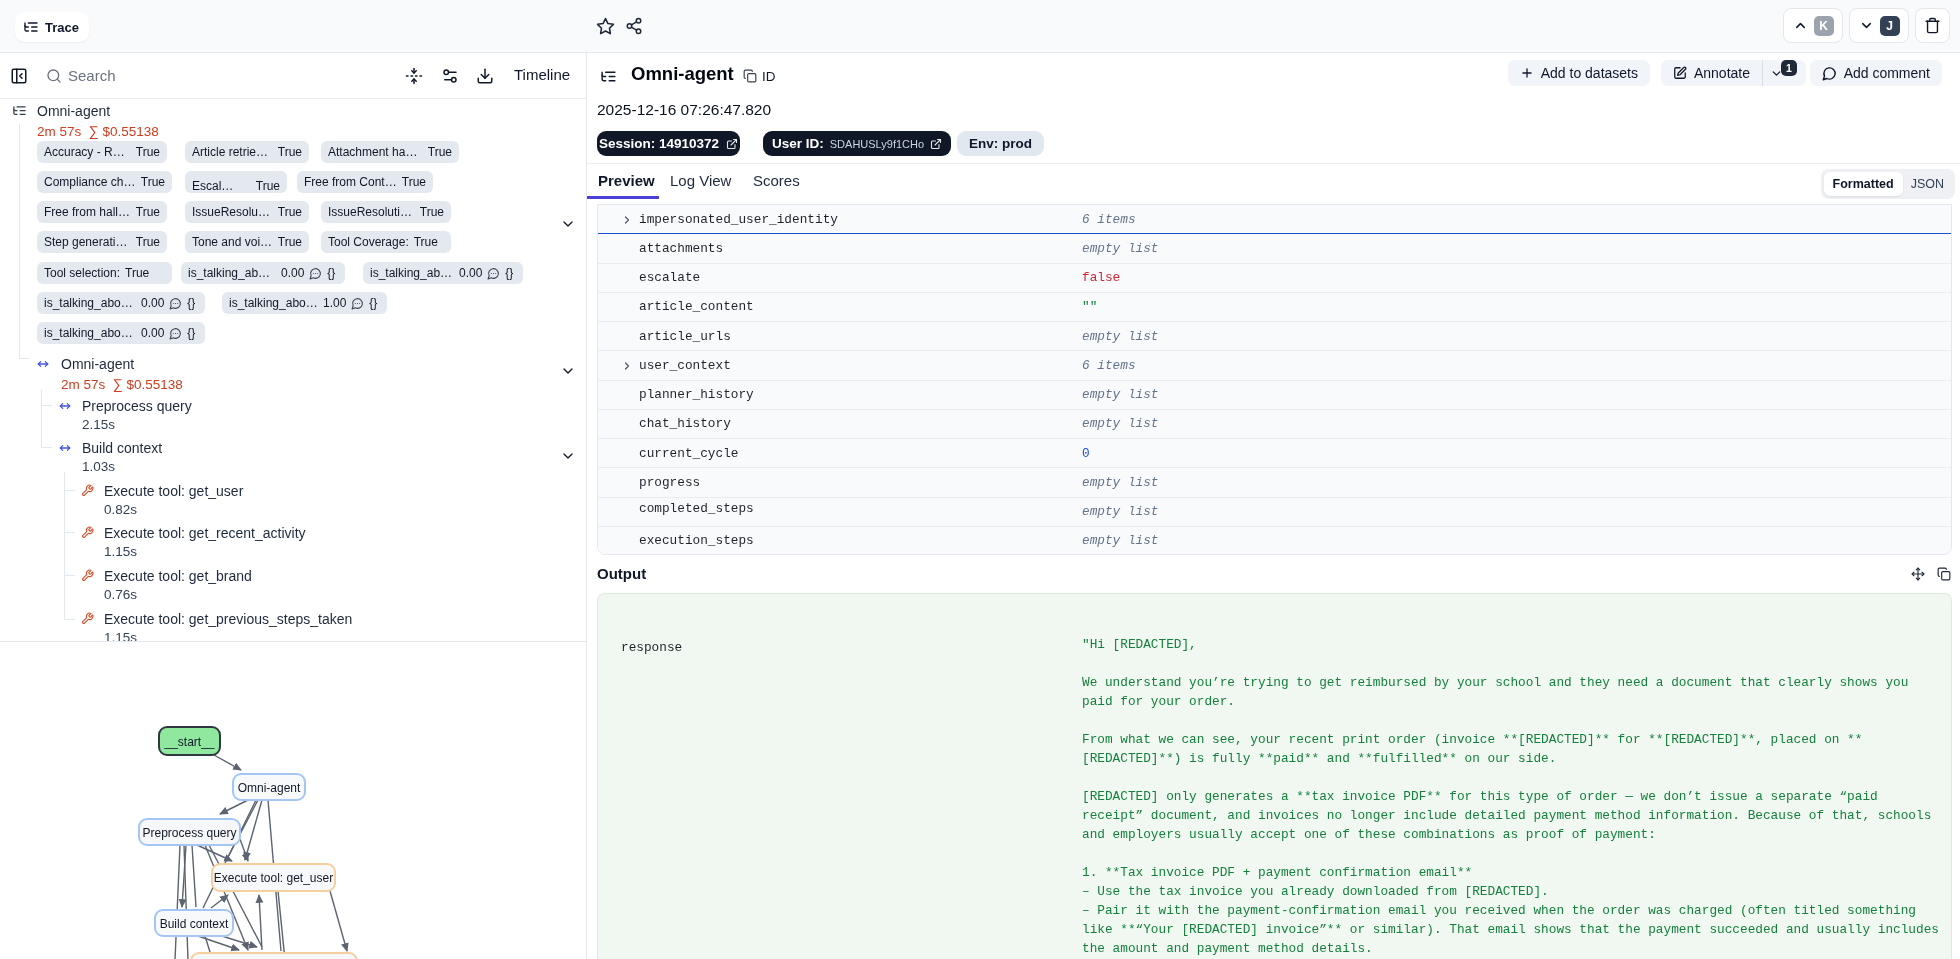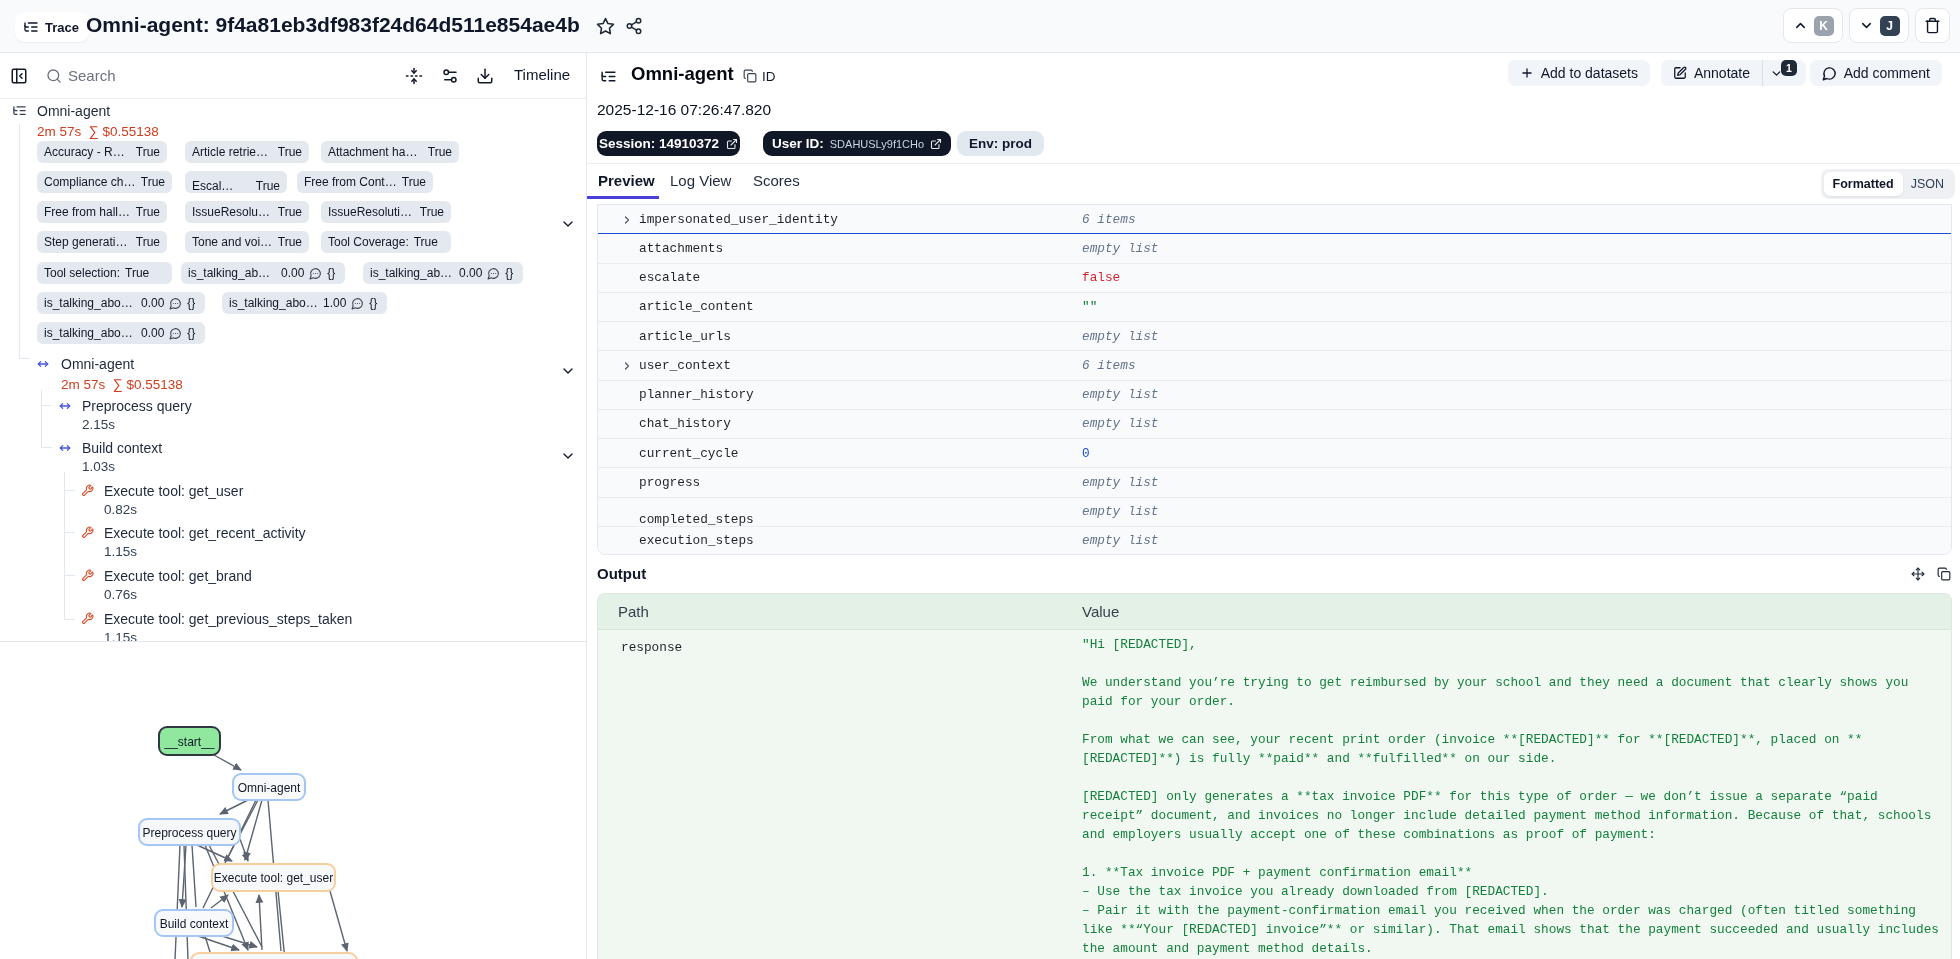--- a/index.html
+++ b/index.html
@@ -17,21 +17,20 @@
   <div class="abs" style="left:15px;top:12px;height:30px;background:#fff;border-radius:9px;box-shadow:0 1px 2px rgba(16,24,40,.06);display:flex;align-items:center;padding:0 10px 0 8px;gap:6px;">
     <svg class="ic" width="16" height="16" viewBox="0 0 24 24" fill="none" stroke="#0f172a" stroke-width="2" stroke-linecap="round" stroke-linejoin="round">
           <path d="M21 12h-8"></path>
           <path d="M21 6H8"></path>
           <path d="M21 18h-8"></path>
           <path d="M3 6v4c0 1.1.9 2 2 2h3"></path>
           <path d="M3 10v6c0 1.1.9 2 2 2h3"></path>
         </svg>
     <span style="font-size:13px;font-weight:700;color:#0f172a;">Trace</span>
   </div>
-  <div class="abs" style="left:86px;top:13px;font-size:21px;font-weight:700;color:#0f172a;">Omni-agent: 9f4a81eb3df983f24d64d511e854ae4b</div>
   <svg class="abs ic" style="left:596px;top:17px;" width="19" height="19" viewBox="0 0 24 24" fill="none" stroke="#1f2937" stroke-width="2" stroke-linecap="round" stroke-linejoin="round">
         <polygon points="12 2 15.09 8.26 22 9.27 17 14.14 18.18 21.02 12 17.77 5.82 21.02 7 14.14 2 9.27 8.91 8.26 12 2"></polygon>
       </svg>
   <svg class="abs ic" style="left:625px;top:17px;" width="18" height="18" viewBox="0 0 24 24" fill="none" stroke="#1f2937" stroke-width="2" stroke-linecap="round" stroke-linejoin="round">
         <circle cx="18" cy="5" r="3"></circle>
         <circle cx="6" cy="12" r="3"></circle>
         <circle cx="18" cy="19" r="3"></circle>
         <line x1="8.59" x2="15.42" y1="13.51" y2="17.49"></line>
         <line x1="15.41" x2="8.59" y1="6.51" y2="10.49"></line>
       </svg>
@@ -435,21 +434,21 @@
         </div>
 <div style="position:absolute;left:0;top:234.00px;width:1355px;height:29.25px;background:#f8fafc;border-bottom:1px solid #e9edf2;text-decoration:underline;">
           <span class="mono" style="position:absolute;left:41px;top:6.5px;font-size:12.75px;color:#1f2329;">current_cycle</span>
           <span class="mono" style="position:absolute;left:484px;top:6.5px;font-size:12.75px;color:#1d4ed8;">0</span>
         </div>
 <div style="position:absolute;left:0;top:263.25px;width:1355px;height:29.25px;background:#f8fafc;border-bottom:1px solid #e9edf2;">
           <span class="mono" style="position:absolute;left:41px;top:6.5px;font-size:12.75px;color:#1f2329;">progress</span>
           <span class="mono" style="position:absolute;left:484px;top:6.5px;font-size:12.75px;font-style:italic;color:#64748b;">empty list</span>
         </div>
 <div style="position:absolute;left:0;top:292.50px;width:1355px;height:29.25px;background:#f8fafc;border-bottom:1px solid #e9edf2;">
-          <span class="mono" style="position:absolute;left:41px;top:14px;font-size:12.75px;color:#1f2329;text-align:right;">completed_steps</span>
+          <span class="mono" style="position:absolute;left:41px;top:3px;font-size:12.75px;color:#1f2329;text-align:right;">completed_steps</span>
           <span class="mono" style="position:absolute;left:484px;top:6.5px;font-size:12.75px;font-style:italic;color:#64748b;">empty list</span>
         </div>
 <div style="position:absolute;left:0;top:321.75px;width:1355px;height:29.25px;background:#f8fafc;">
           <span class="mono" style="position:absolute;left:41px;top:6.5px;font-size:12.75px;color:#1f2329;">execution_steps</span>
           <span class="mono" style="position:absolute;left:484px;top:6.5px;font-size:12.75px;font-style:italic;color:#64748b;">empty list</span>
         </div>
 </div>
 
 <div class="abs" style="left:10px;top:512px;font-size:15px;font-weight:700;color:#0f172a;">Output</div>
 <svg class="abs ic" style="left:1324px;top:514px;" width="14" height="14" viewBox="0 0 24 24" fill="none" stroke="#1f2937" stroke-width="2" stroke-linecap="round" stroke-linejoin="round">
@@ -459,24 +458,20 @@
         <polyline points="19 9 22 12 19 15"></polyline>
         <line x1="2" x2="22" y1="12" y2="12"></line>
         <line x1="12" x2="12" y1="2" y2="22"></line>
       </svg>
 <svg class="abs ic" style="left:1350px;top:514px;" width="14" height="14" viewBox="0 0 24 24" fill="none" stroke="#1f2937" stroke-width="2" stroke-linecap="round" stroke-linejoin="round">
         <rect width="14" height="14" x="8" y="8" rx="2" ry="2"></rect>
         <path d="M4 16c-1.1 0-2-.9-2-2V4c0-1.1.9-2 2-2h10c1.1 0 2 .9 2 2"></path>
       </svg>
 
 <div class="abs" style="left:10px;top:540px;width:1355px;height:366px;border:1px solid #dde9df;border-bottom:none;border-radius:8px 8px 0 0;overflow:hidden;background:#f0f8f1;">
-  <div style="position:absolute;left:0;top:0;width:1355px;height:36px;background:#e4f1e6;border-bottom:1px solid #d5e6d8;">
-    <span style="position:absolute;left:20px;top:9px;font-size:15px;color:#374151;">Path</span>
-    <span style="position:absolute;left:484px;top:9px;font-size:15px;color:#374151;">Value</span>
-  </div>
   <span class="mono" style="position:absolute;left:23px;top:46px;font-size:12.75px;color:#1f2329;">response</span>
   <div class="mono" style="position:absolute;left:484px;top:41px;width:860px;font-size:12.75px;line-height:19px;color:#15803d;white-space:pre-wrap;">"Hi [REDACTED],
 
 We understand you’re trying to get reimbursed by your school and they need a document that clearly shows you paid for your order.
 
 From what we can see, your recent print order (invoice **[REDACTED]** for **[REDACTED]**, placed on **[REDACTED]**) is fully **paid** and **fulfilled** on our side.
 
 [REDACTED] only generates a **tax invoice PDF** for this type of order — we don’t issue a separate “paid receipt” document, and invoices no longer include detailed payment method information. Because of that, schools and employers usually accept one of these combinations as proof of payment:
 
 1. **Tax invoice PDF + payment confirmation email**

